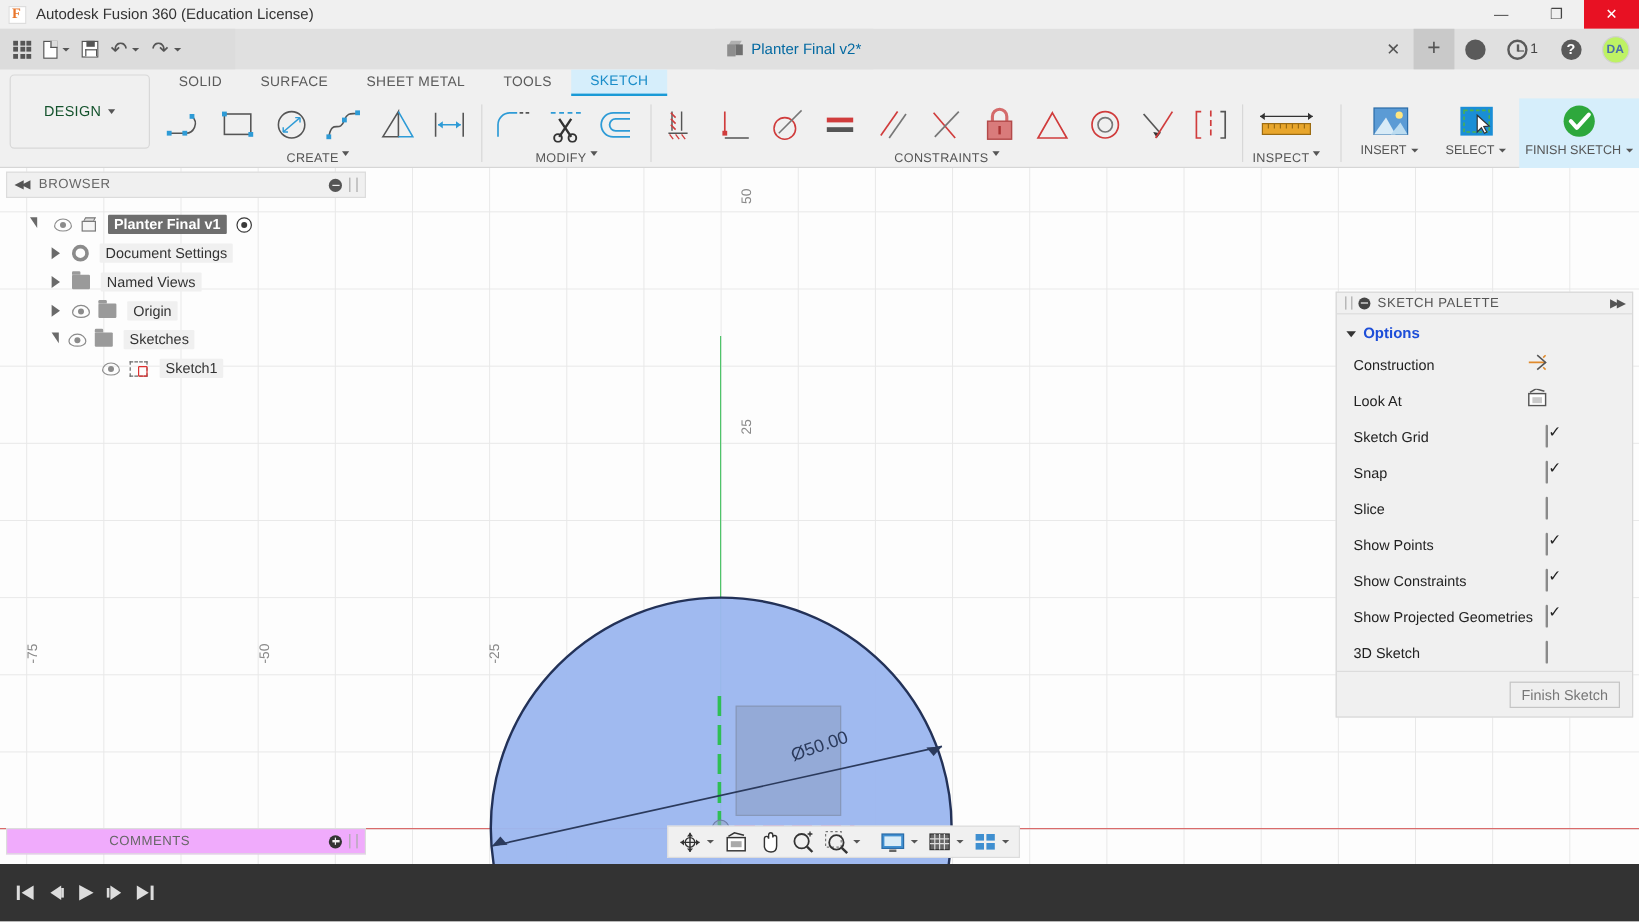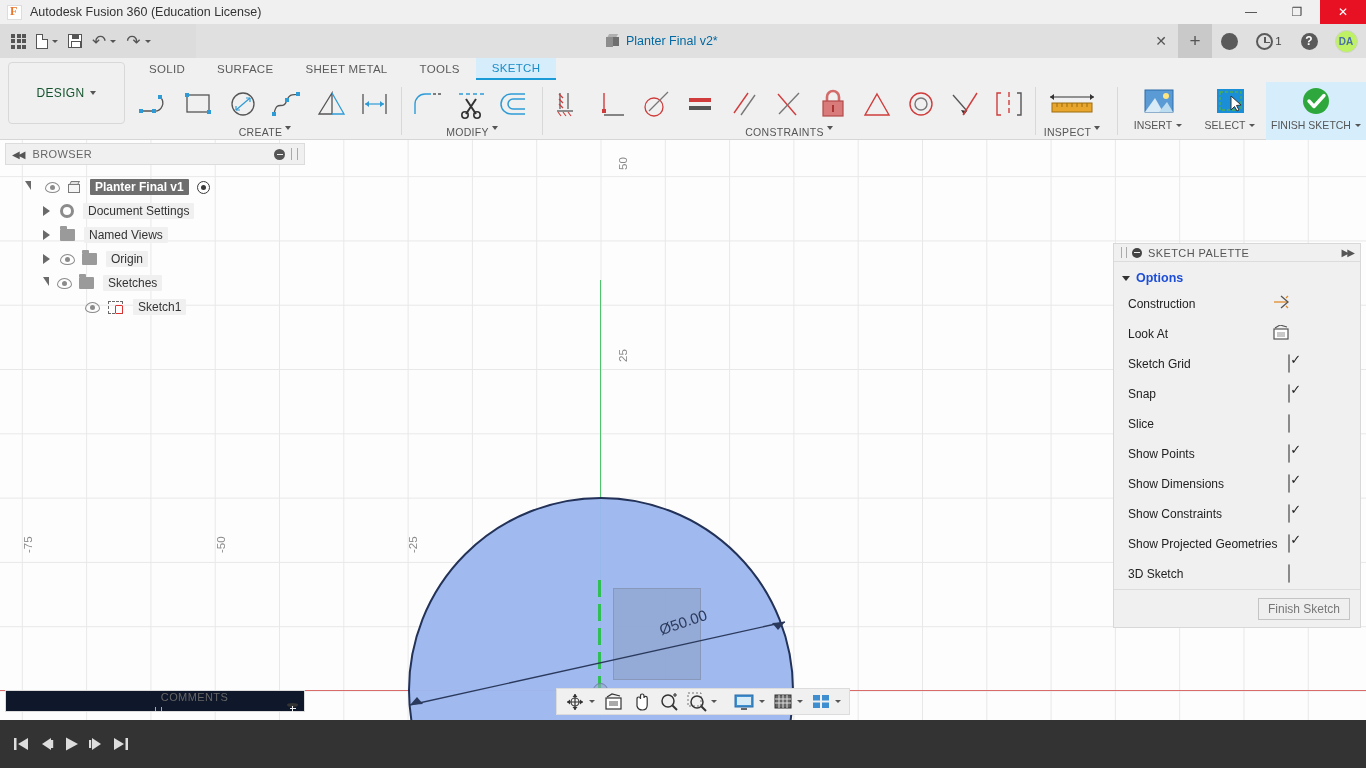--- a/index.html
+++ b/index.html
@@ -177,21 +177,21 @@
   .boxico .b { position:absolute; left:0; top:3px; width:12px; height:9px; background:#f5f5f5; border:1px solid #7a7a7a;}
   .radio { width: 13px; height: 13px; border-radius: 50%; border: 1.6px solid #3a3a3a;
     position: relative; background:#fff; }
   .radio::after { content:""; position:absolute; left:3px; top:3px; width:5px;height:5px;border-radius:50%;background:#3a3a3a;}
   .sketchico { width: 15px; height: 13px; border: 1.3px dashed #6a6a6a; position: relative; }
   .sketchico::after { content:""; position:absolute; right:-1px; bottom:-1px; width:6px;height:7px;
     border:1.4px solid #e03030; border-radius:1px; }
 
   
   .comments { position: absolute; left: 5px; top: 690px; width: 300px; height: 22px;
-    background: #0f172a; border: 1px solid #dcdcdc; display: flex; align-items: center; padding: 0 6px; flex-direction: column; }
+    background: #f0abfc; border: 1px solid #dcdcdc; display: flex; align-items: center; padding: 0 6px; }
   .comments .ctitle { font-size: 11px; color: #666; letter-spacing: .4px; margin-left: 79px; }
   .comments .plusc { margin-left: auto; width: 11px; height: 11px; border-radius: 50%; background: #333; position: relative; }
   .comments .plusc::after { content:""; position:absolute; left:2.5px; top:4.8px; width:6px;height:1.6px;background:#f0f0f0;}
   .comments .plusc::before { content:""; position:absolute; left:4.7px; top:2.6px; width:1.6px;height:6px;background:#f0f0f0;}
   .comments .grip { width: 7px; height: 12px; margin-left: 6px; border-left: 1px solid #aaa; border-right: 1px solid #aaa; }
 
   
   .palette { position: absolute; left: 1113px; top: 243px; width: 248px;
     background: #f0f0f0; border: 1px solid #d8d8d8; }
   .phead { height: 18px; display: flex; align-items: center; padding: 0 7px;
@@ -679,24 +679,20 @@
     </div>
     <div class="prow">
       <span class="plbl">Slice</span>
       <span class="ctrl"><span class="chk"></span></span>
     </div>
     <div class="prow">
       <span class="plbl">Show Points</span>
       <span class="ctrl"><span class="chk on"></span></span>
     </div>
     <div class="prow">
-      <span class="plbl">Show Dimensions</span>
-      <span class="ctrl"><span class="chk on"></span></span>
-    </div>
-    <div class="prow">
       <span class="plbl">Show Constraints</span>
       <span class="ctrl"><span class="chk on"></span></span>
     </div>
     <div class="prow">
       <span class="plbl">Show Projected Geometries</span>
       <span class="ctrl"><span class="chk on"></span></span>
     </div>
     <div class="prow">
       <span class="plbl">3D Sketch</span>
       <span class="ctrl"><span class="chk"></span></span>

